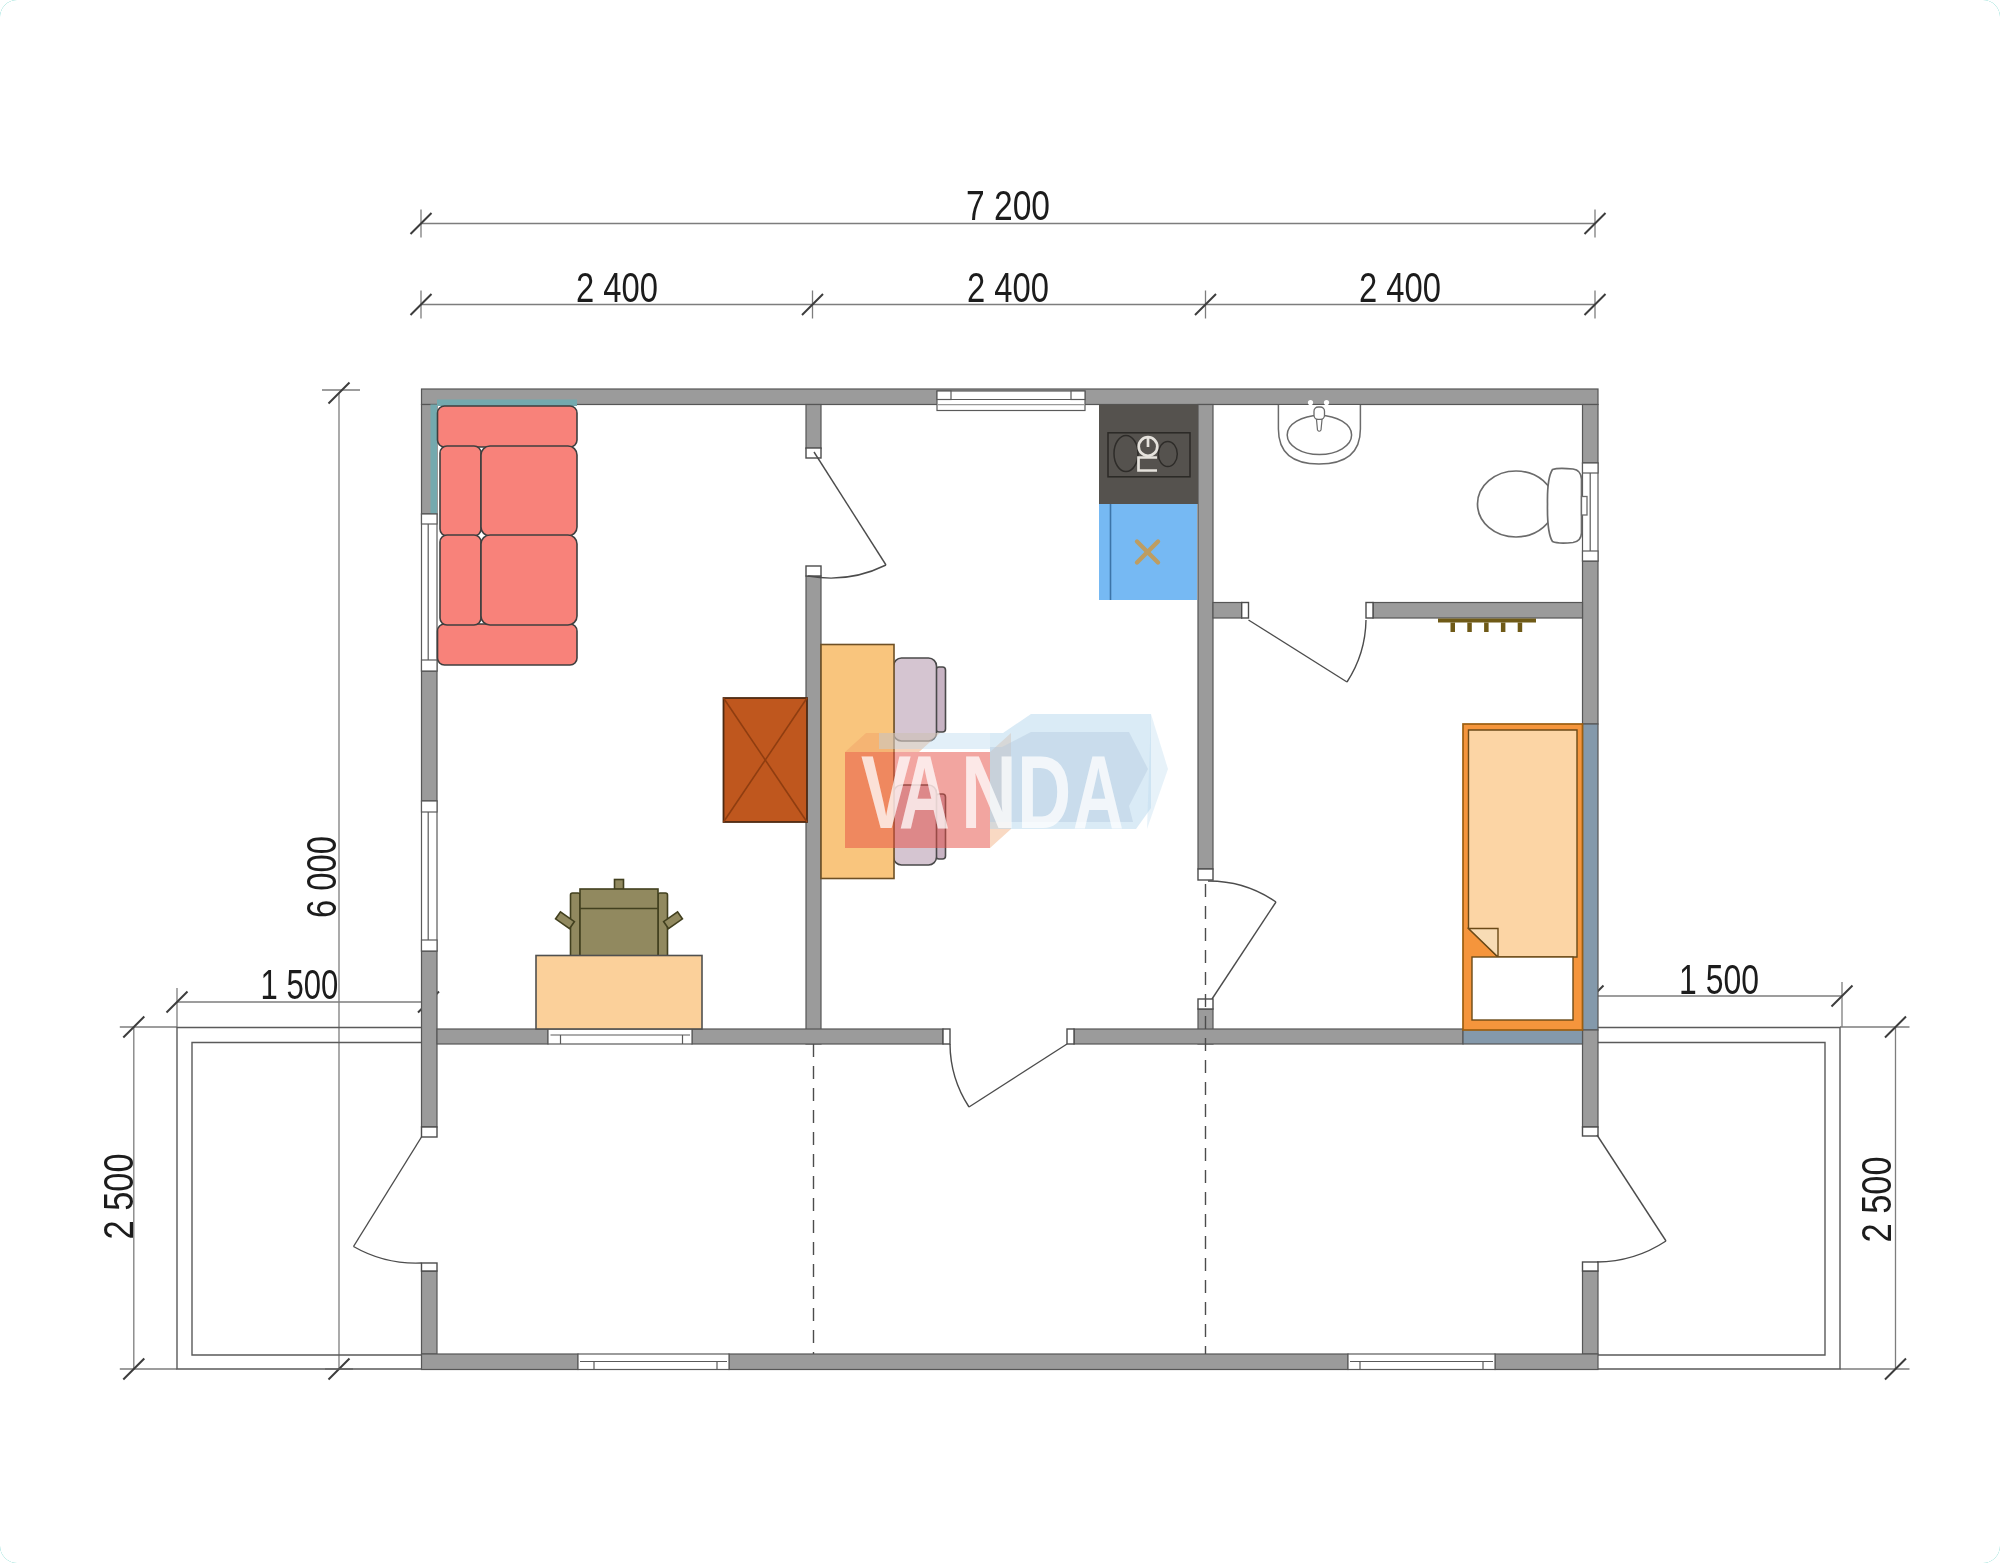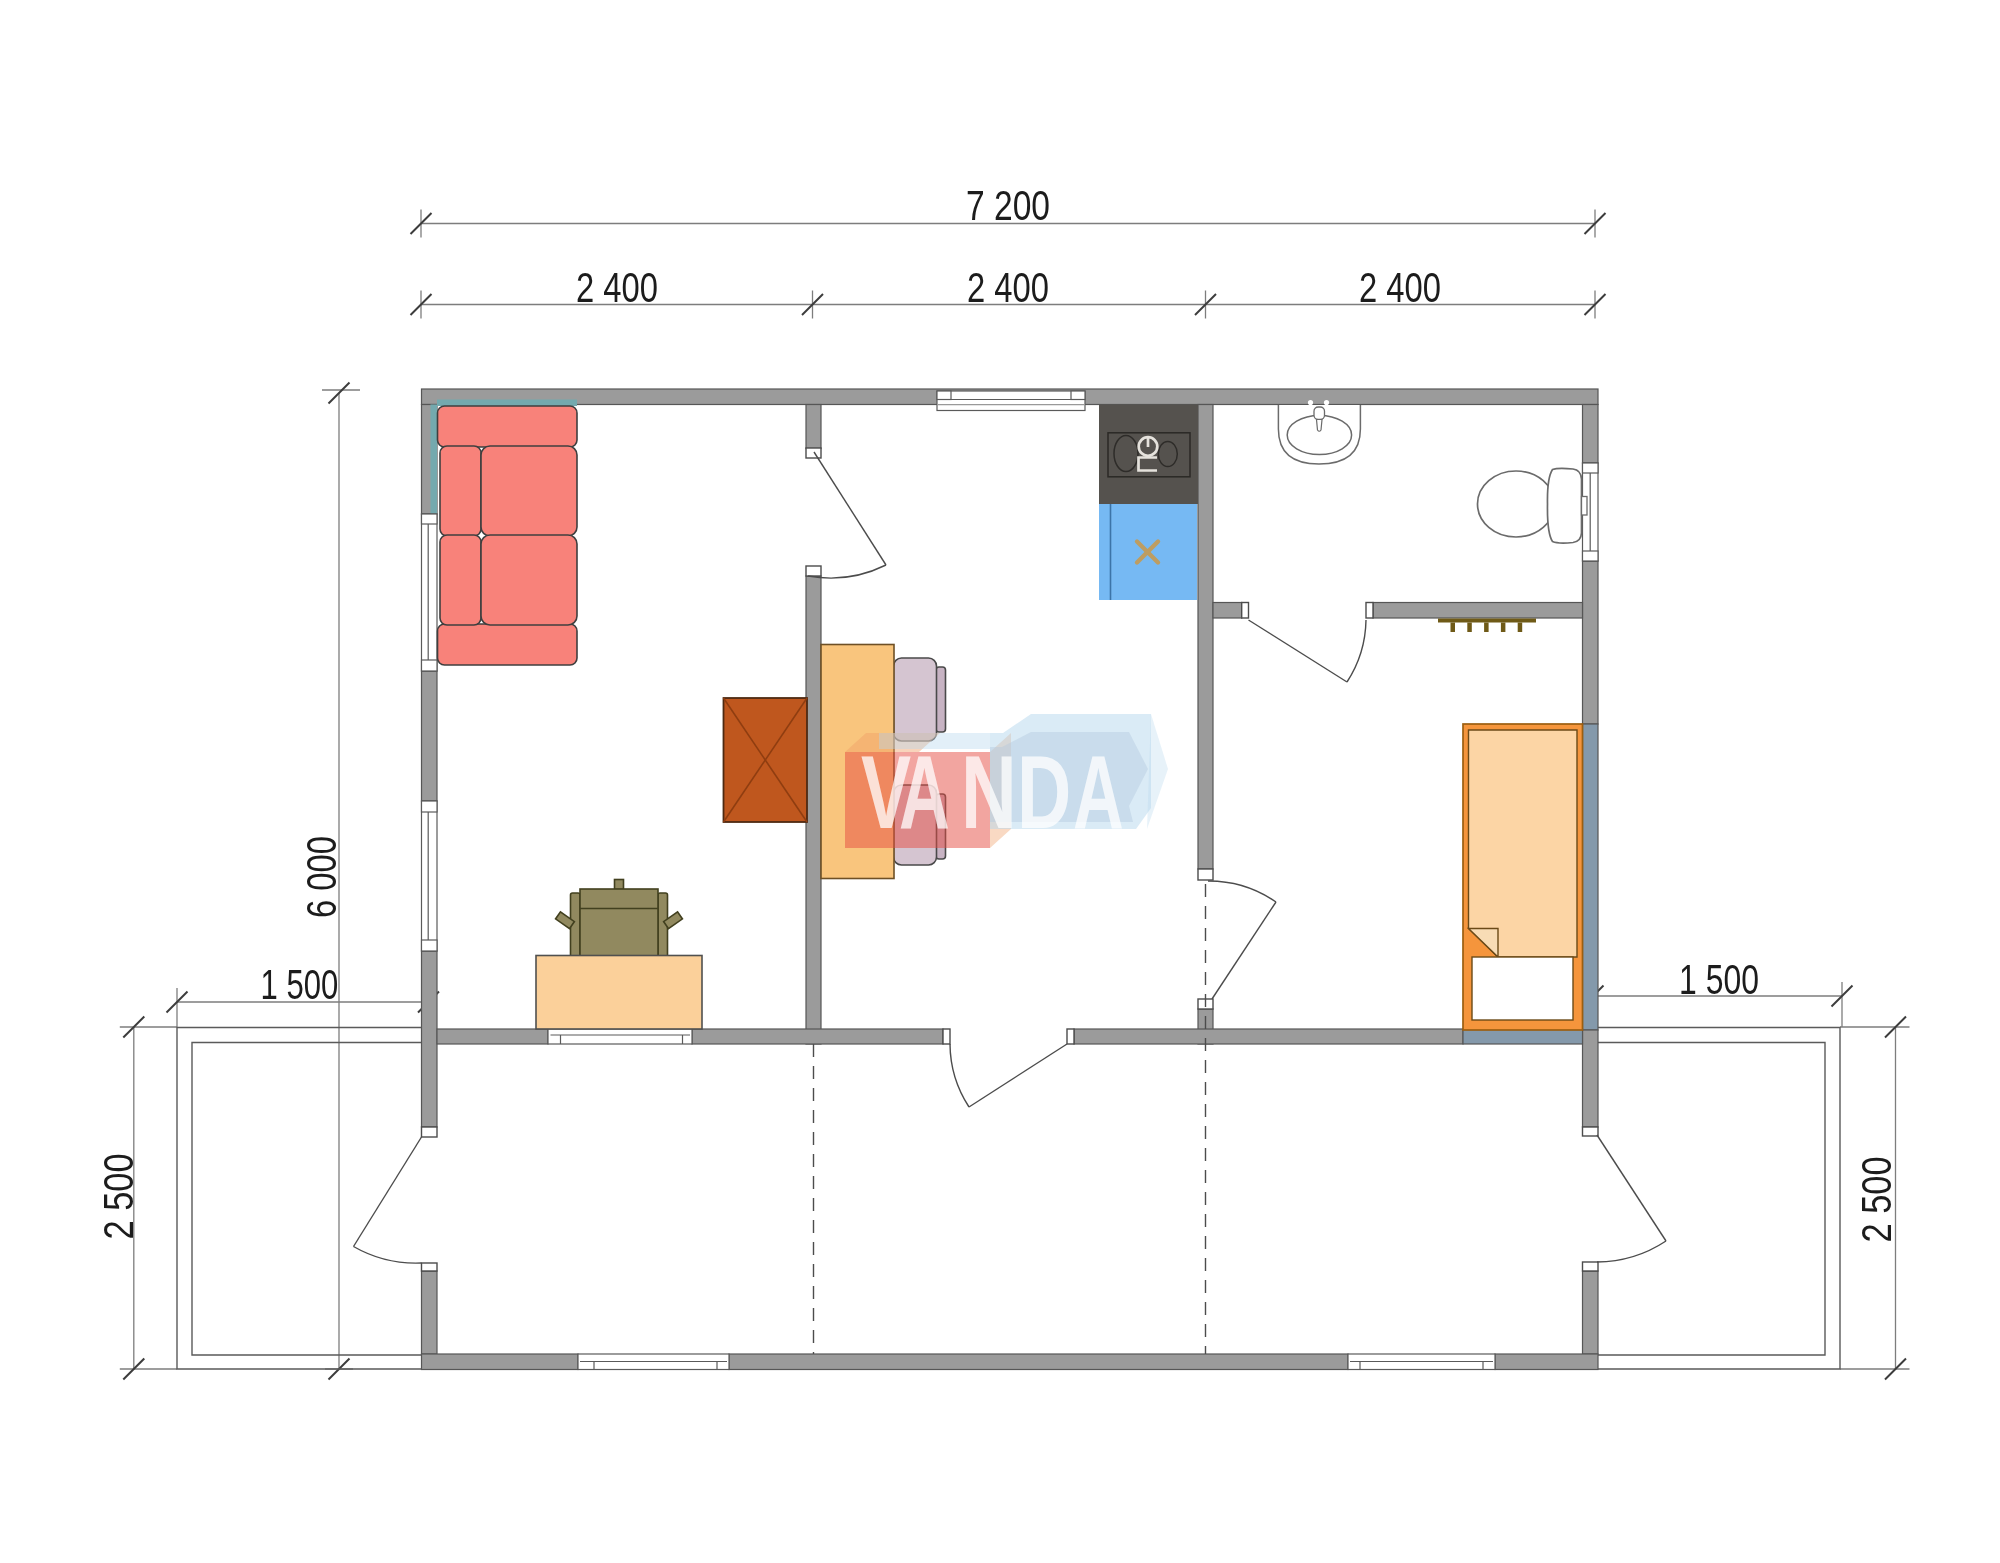--- a/index.html
+++ b/index.html
@@ -1,16 +1,16 @@
 <!DOCTYPE html>
 <html><head>
 <meta charset="utf-8">
 <style>
 html,body{margin:0;padding:0;background:#ffffff;}
-#page{position:relative;width:2000px;height:1563px;background:#14b8a6;overflow:hidden;font-family:"Liberation Sans", sans-serif;}
+#page{position:relative;width:2000px;height:1563px;background:#14b8a6;overflow:hidden;font-family:"Liberation Sans", sans-serif;border-radius:17px;}
 svg{position:absolute;left:0;top:0;}
 .dimtxt{font-family:"Liberation Sans", sans-serif;font-size:42px;fill:#1c1c1c;}
 </style>
 </head>
 <body>
 <div id="page">
 <svg width="2000" height="1563" viewBox="0 0 2000 1563">
 
 <rect x="0" y="0" width="2000" height="1563" fill="#ffffff"></rect>
 <g id="rooms" fill="none" stroke="none">

